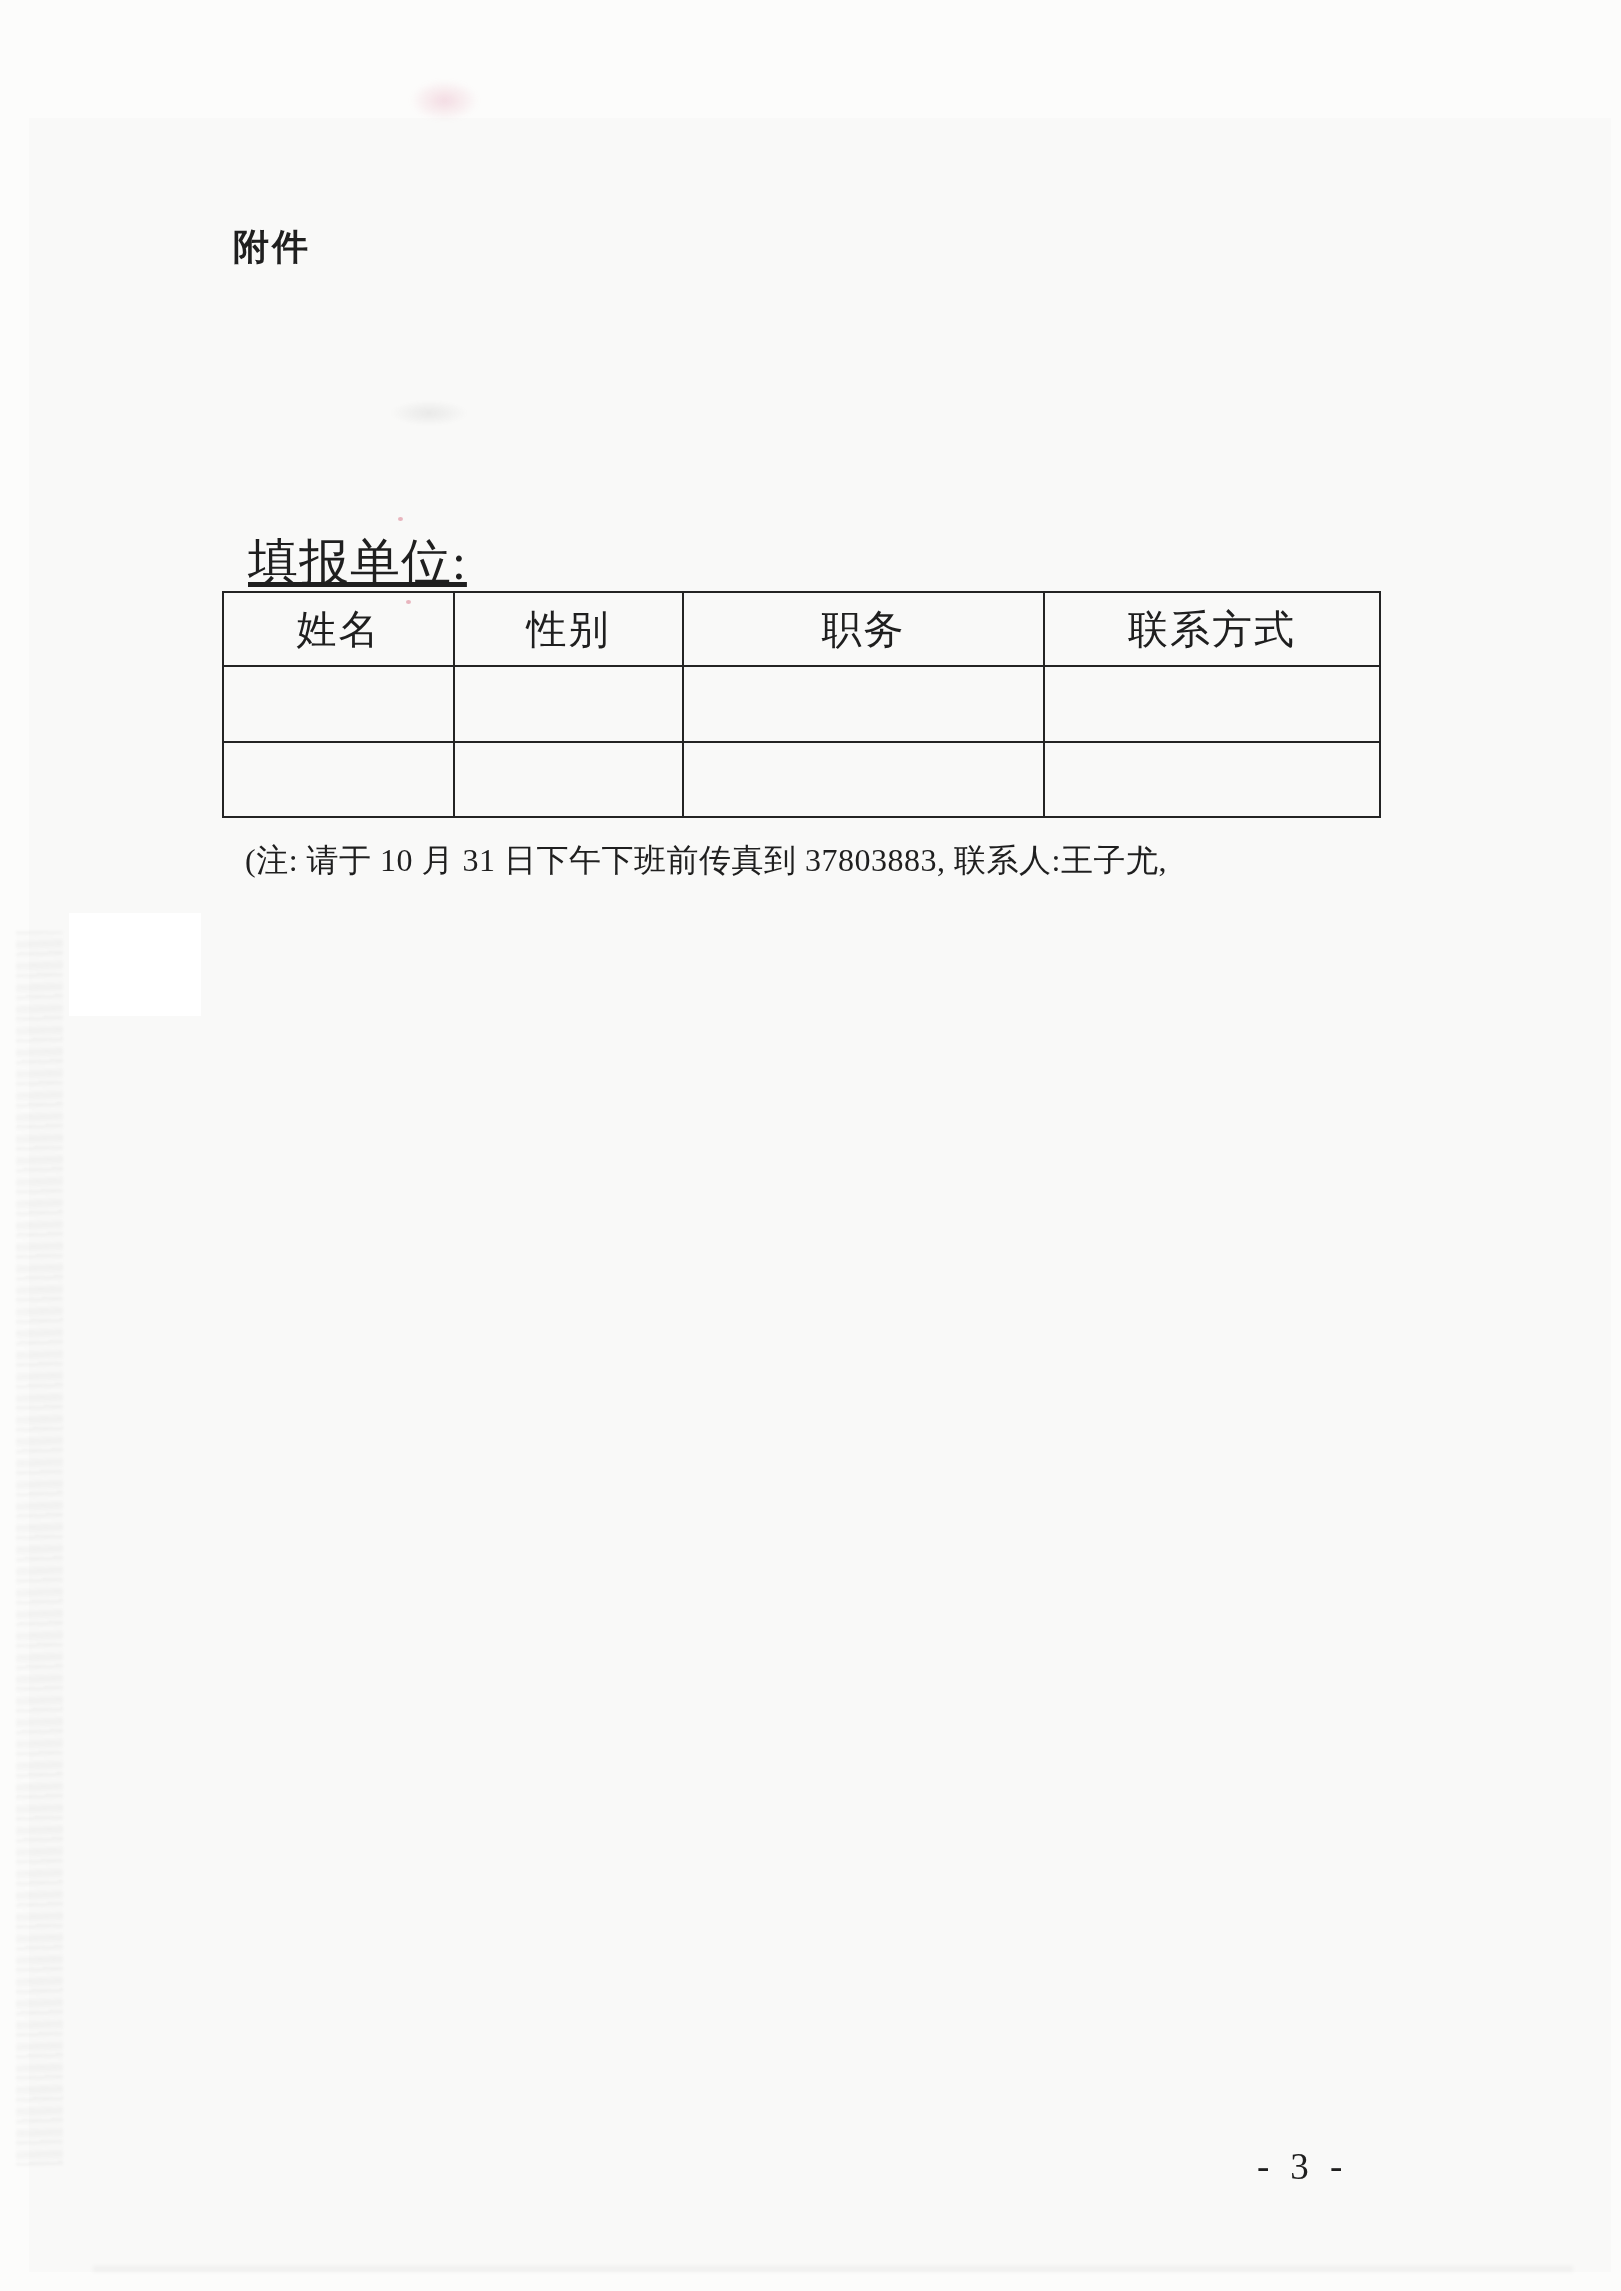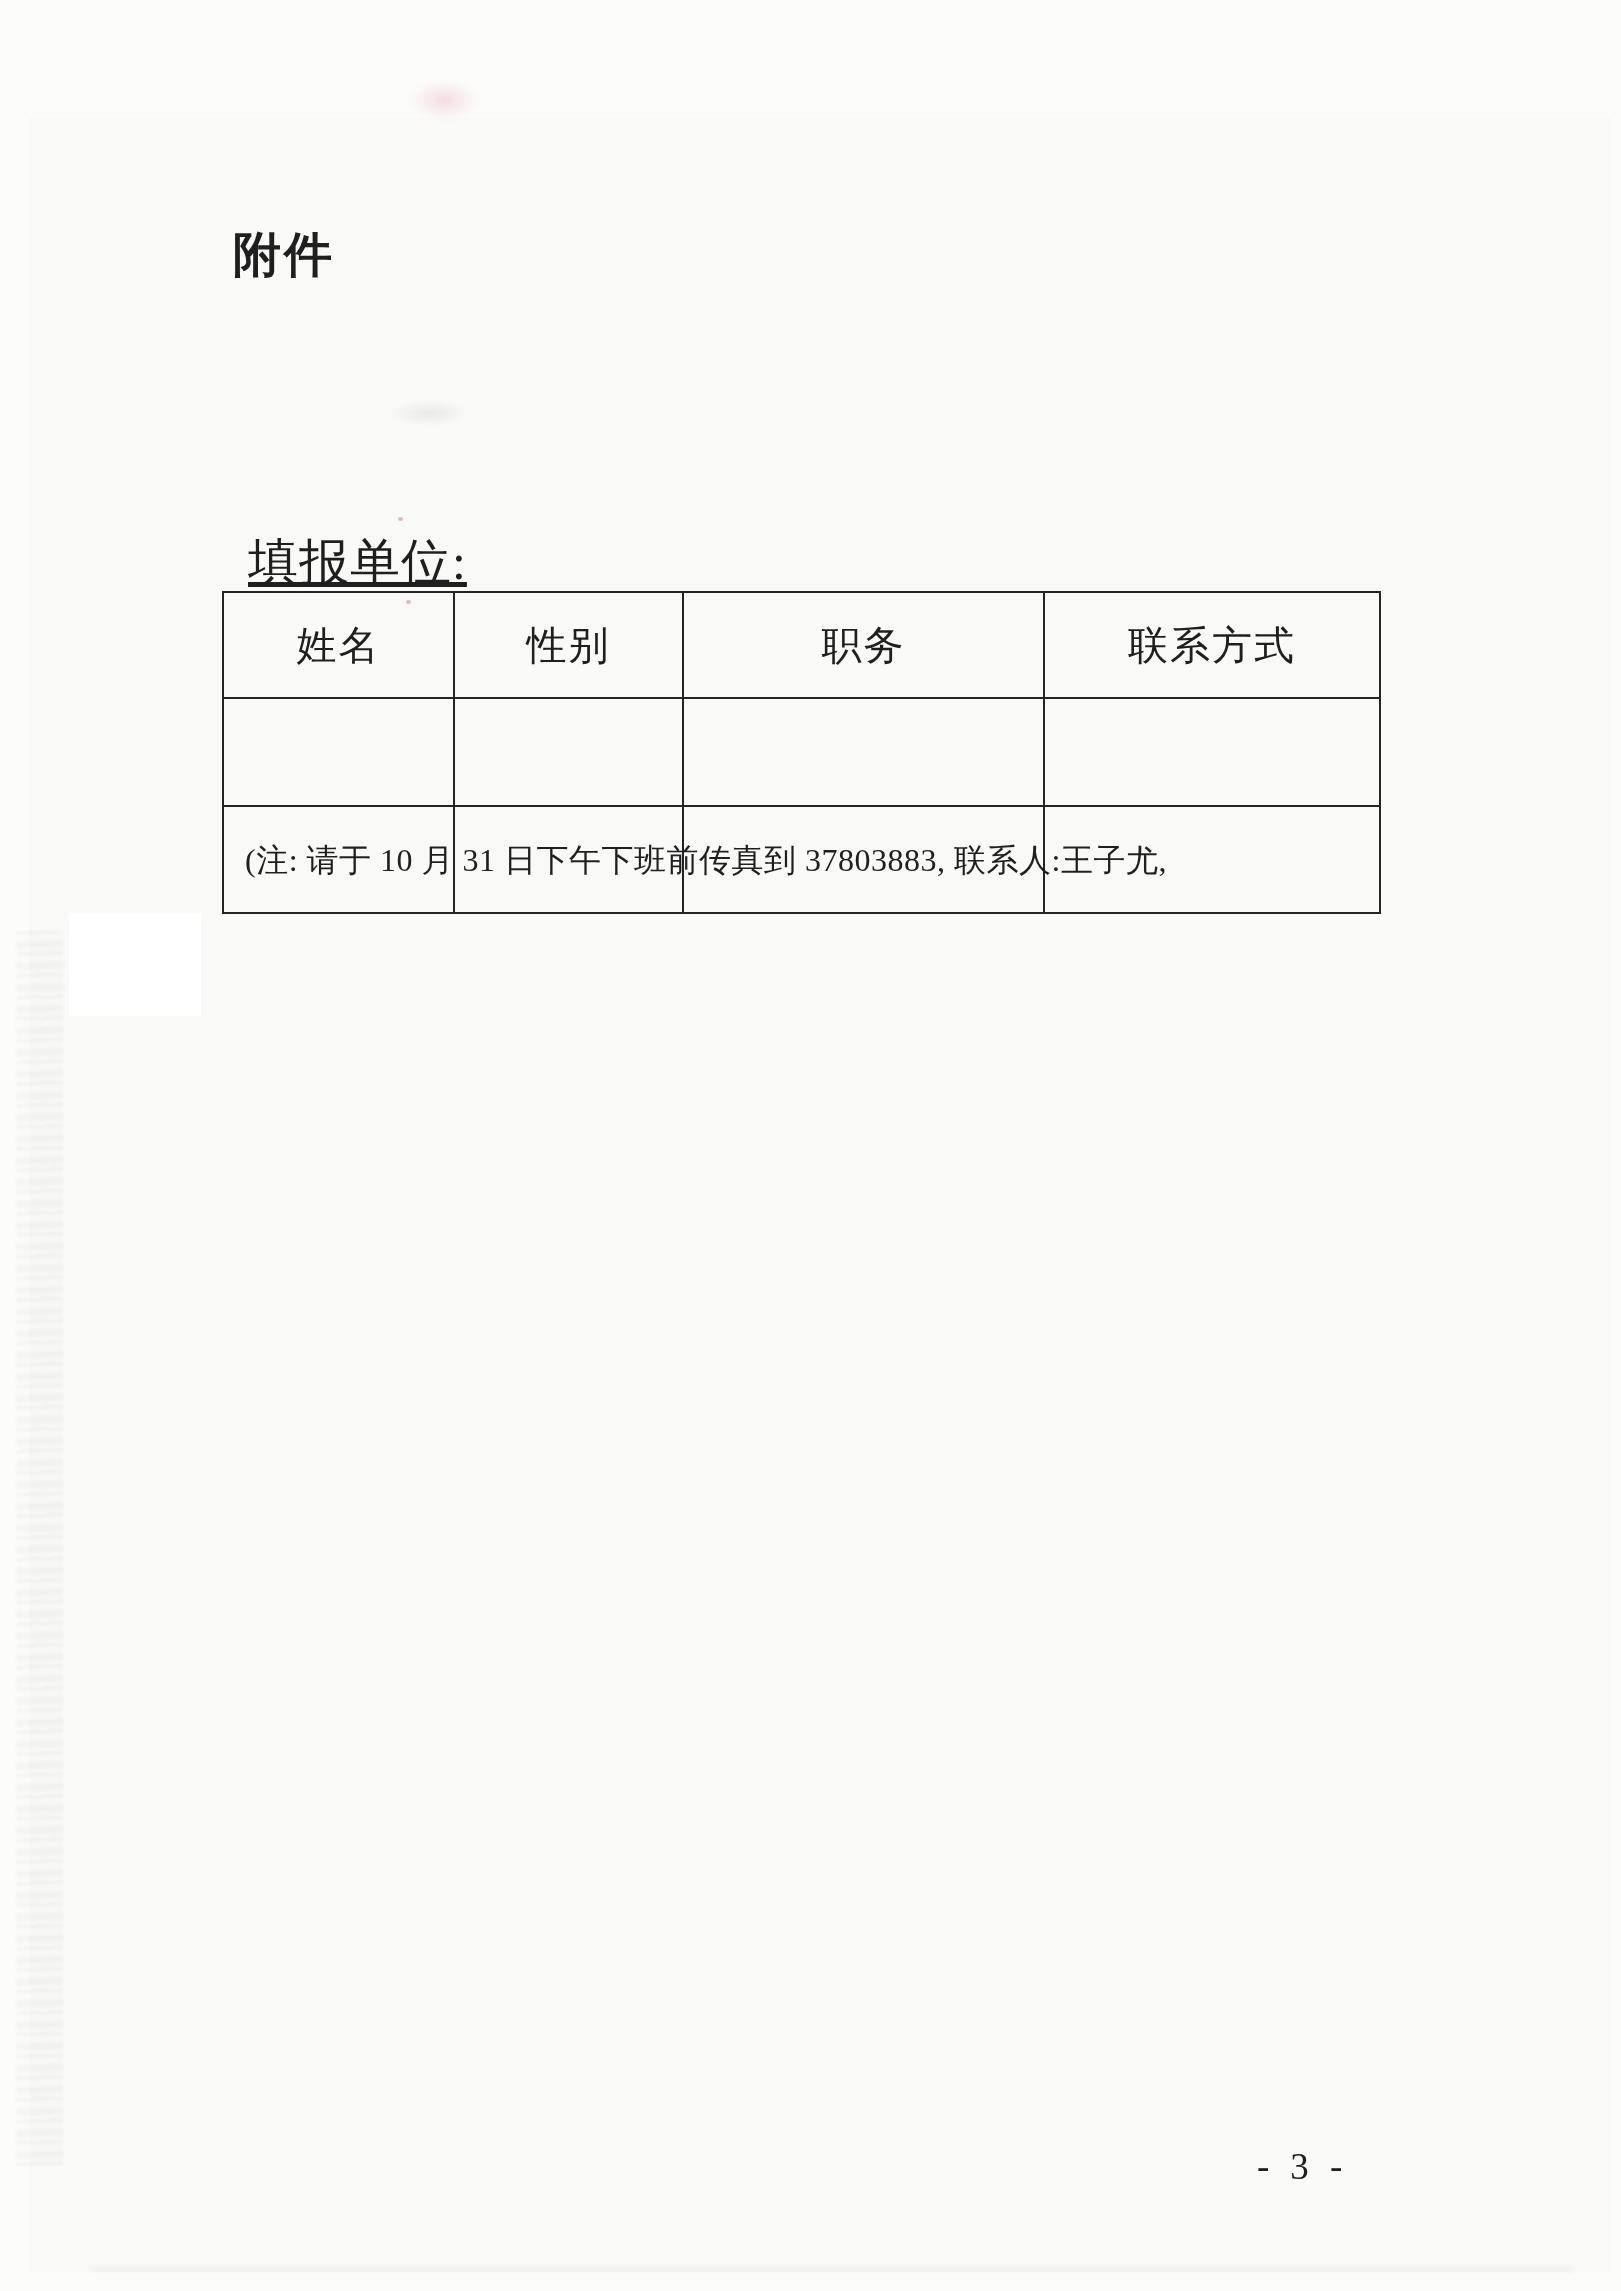--- a/index.html
+++ b/index.html
@@ -66,21 +66,21 @@
     position: absolute;
     left: 93px; top: 2266px; width: 1480px; height: 5.9px;
     background: rgba(0,0,0,0.035);
     filter: blur(2px);
     pointer-events: none;
   }
 
   .attachment-label {
     position: absolute;
     left: 233px; top: 223px;
-    font-size: 48px;
+    font-size: 36px;
     letter-spacing: 2.9px;
     font-family: Liberation Sans, sans-serif;
     font-weight: 600;
   }
 
   .doc-title {
     position: absolute;
     left: 672px; top: 353px;
     font-size: 63px;
     font-weight: 700;
@@ -99,21 +99,21 @@
   table.reg-table {
     position: absolute;
     left: 222px; top: 591px;
     border-collapse: collapse;
     table-layout: fixed;
     border: 2.9px solid #242424;
   }
   table.reg-table th,
   table.reg-table td {
     border: 2px solid #242424;
-    padding: 16px;
+    padding: 0;
     text-align: center;
     vertical-align: middle;
     font-weight: normal;
     font-size: 40px;
     letter-spacing: 2px;
     color: #1f1f1f;
   }
   table.reg-table tr.header-row th { height: 72px; border-bottom-width: 2.9px; }
   table.reg-table tr.body-row-1 td { height: 74px; border-bottom-width: 2.9px; }
   table.reg-table tr.body-row-2 td { height: 73px; }

